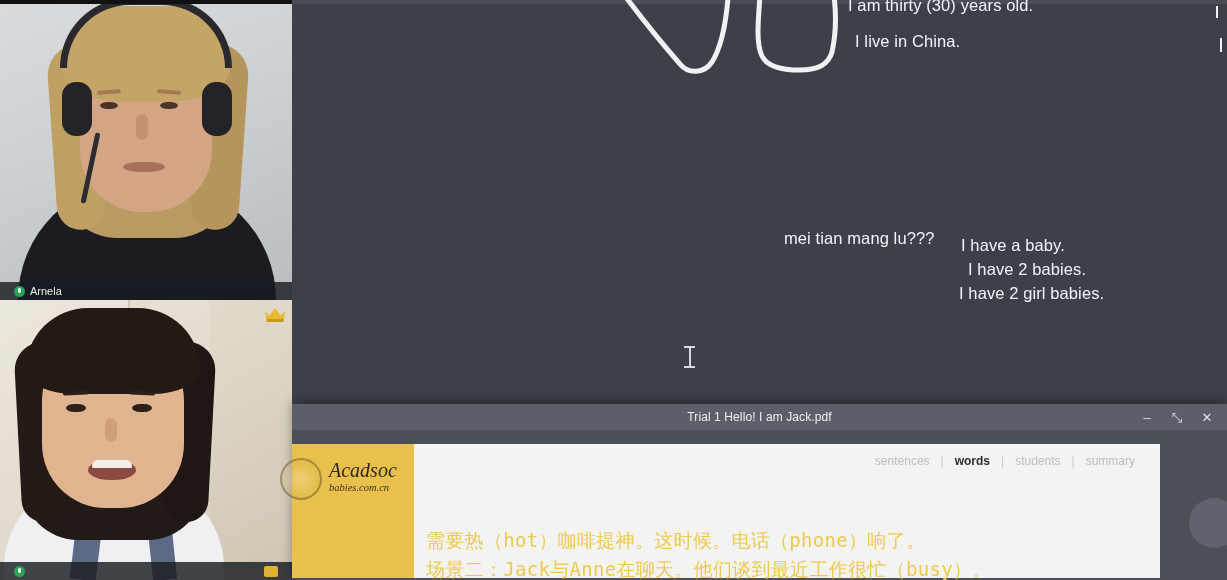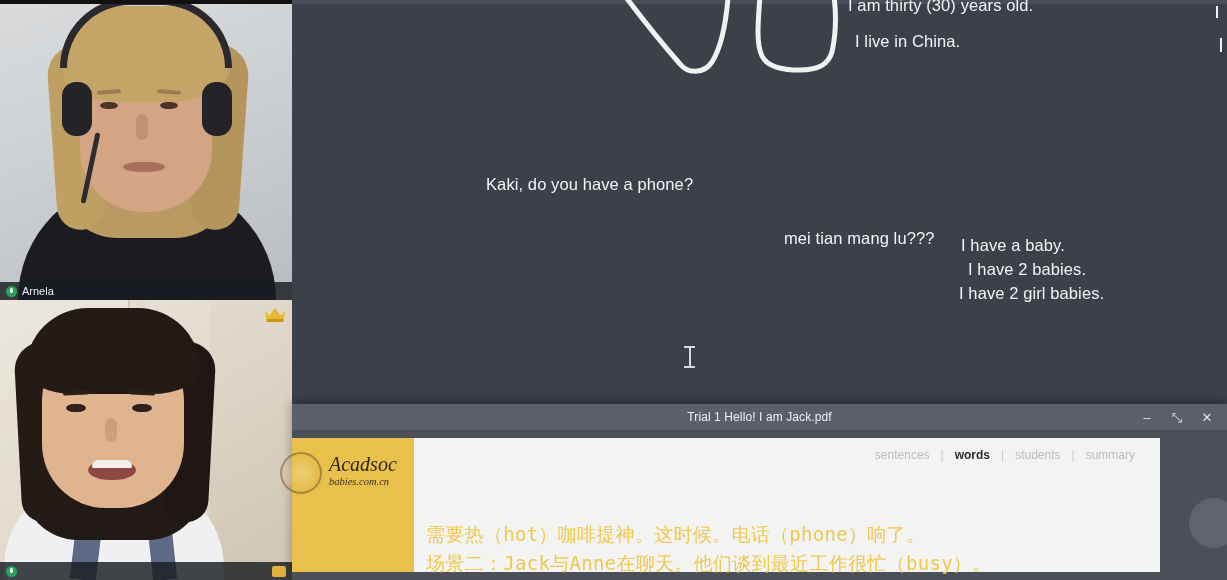--- a/index.html
+++ b/index.html
@@ -119,21 +119,21 @@
   .sv-nose { position:absolute; left:105px; top:118px; width:12px; height:24px; background:#cf9f7c; border-radius:6px;}
   .sv-mouth { position:absolute; left:88px; top:160px; width:48px; height:20px; background:#8d4a42; border-radius:24px/11px;}
   .sv-teeth { position:absolute; left:92px; top:160px; width:40px; height:8px; background:#f3f0ec; border-radius:20px 20px 6px 6px;}
 
   .crown {
     position: absolute; right: 6px; top: 6px; width: 22px; height: 18px;
   }
   .name-bar {
     position: absolute; left: 0; bottom: 0; width: 292px; height: 18px;
     background: rgba(25,28,33,.82);
-    display: flex; align-items: center; gap: 5px; padding: 0 6px;
+    display: flex; align-items: center; gap: 5px; padding: 0 14px;
   }
   .name-bar .mic {
     width: 11px; height: 11px; border-radius: 50%;
     background: #2aa35a; position: relative; flex: 0 0 auto;
   }
   .name-bar .mic::after {
     content: ""; position: absolute; left: 4px; top: 2.5px;
     width: 3px; height: 5px; border-radius: 2px; background: #e9f7ee;
   }
   .name-bar .nm {
@@ -161,21 +161,21 @@
   .win-ctrls { position: absolute; right: 6px; top: 0; height: 26px; display: flex; align-items: center; gap: 2px; }
   .win-btn {
     width: 28px; height: 26px; display: flex; align-items: center; justify-content: center;
     color: #dfe2e6; font-size: 13px; line-height: 1;
   }
   .pdf-body {
     position: relative; height: 150px; background: #4b4f58;
     padding: 0;
   }
   .pdf-page {
-    position: absolute; left: 0px; top: 8px; width: 868px; height: 134px;
+    position: absolute; left: 0px; top: 14px; width: 868px; height: 134px;
     background: #f4f4f2;
     display: flex;
   }
   .pdf-sidebar-gold {
     width: 122px; background: #e8c04b; position: relative; flex: 0 0 auto;
   }
   .gold-logo {
     position: absolute; left: 4px; top: 16px; right: 4px;
     color: #3a3024;
   }
@@ -239,21 +239,20 @@
       <path d="M160 14 C 158 40, 156 62, 162 74 C 168 86, 186 88, 200 88 C 216 88, 228 84, 232 70 C 236 52, 236 30, 234 14" fill="none" stroke="#f0f1f3" stroke-width="5" stroke-linecap="round"></path>
     </svg>
 
     <div style="position:absolute;left:1216px;top:6px;width:2px;height:12px;background:#f0f1f3;"></div>
     <div style="position:absolute;left:1220px;top:38px;width:2px;height:14px;background:#f0f1f3;"></div>
 
     <div class="wb-text" style="left:848px; top:-4px; font-size:16.5px;">I am thirty (30) years old.</div>
 
     <div class="wb-text" style="left:855px; top:32px; font-size:16.5px;">I live in China.</div>
 
-    <div class="wb-text" style="left:486px; top:175px; font-size:16.5px;">Kaki, do you have a phone?</div>
 
 
     <div class="wb-text" style="left:784px; top:229px; font-size:16.5px;">mei tian mang lu???</div>
 
 
     <div class="wb-text" style="left:961px; top:236px; font-size:16.5px;">I have a baby.</div>
     <div class="wb-text" style="left:968px; top:260px; font-size:16.5px;">I have 2 babies.</div>
     <div class="wb-text" style="left:959px; top:284px; font-size:16.5px;">I have 2 girl babies.</div>
 
     <div class="ibeam" style="left:684px; top:346px;">

